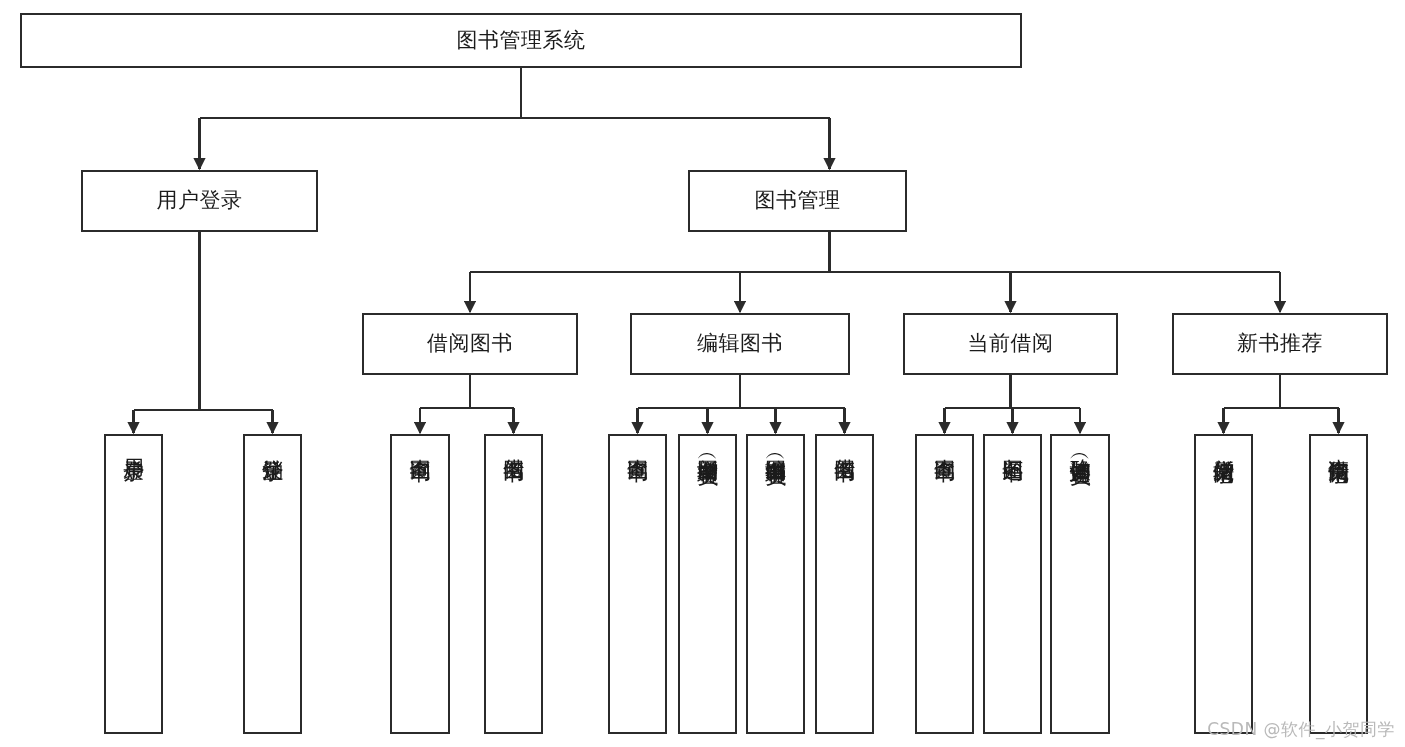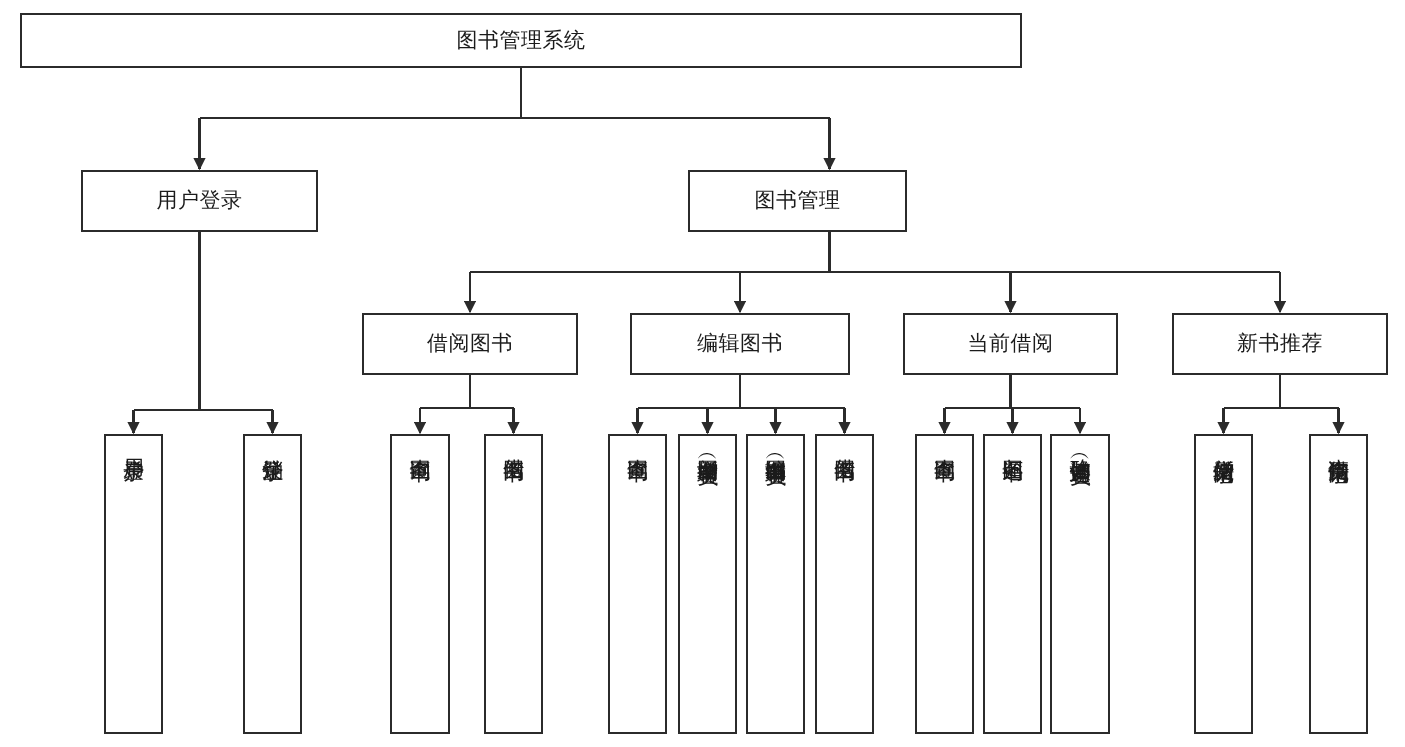--- a/index.html
+++ b/index.html
@@ -179,13 +179,14 @@
     <span class="node-label">确认归还（管理员）</span>
   </div>
 
   <div class="node v" style="left:1194px; top:434px; width:59px; height:300px;">
     <span class="node-label">新增借阅记录</span>
   </div>
   <div class="node v" style="left:1309px; top:434px; width:59px; height:300px;">
     <span class="node-label">查询借阅记录</span>
   </div>
 
+  <div id="watermark">CSDN @软件_小贺同学</div>
 </div>
 
 </body></html>

